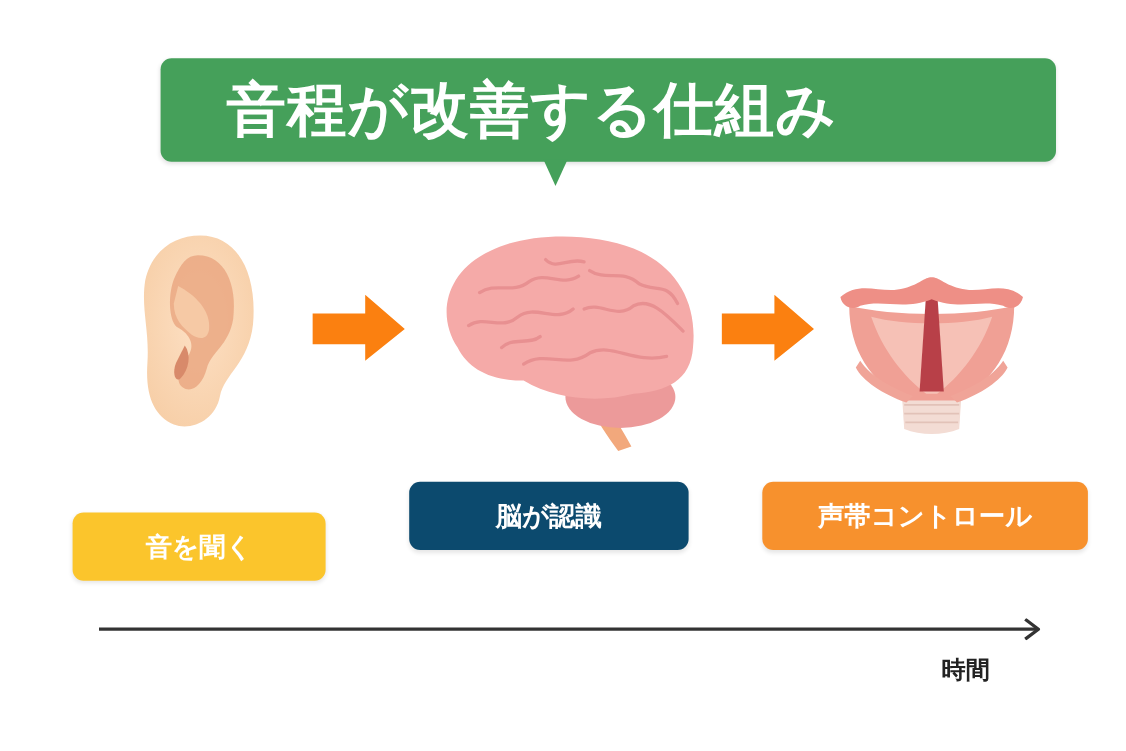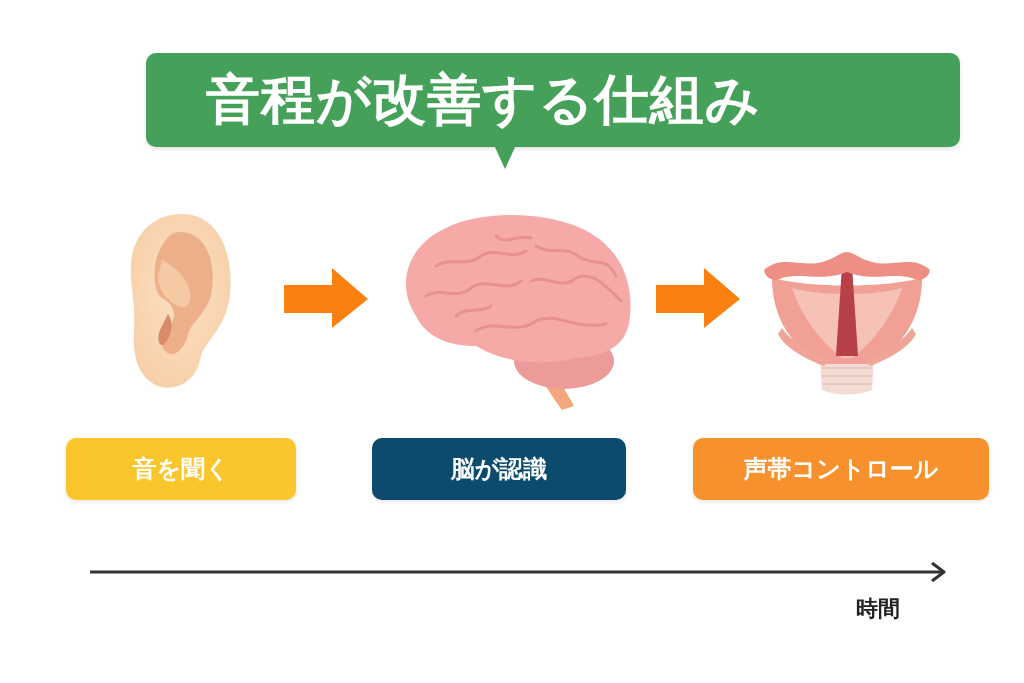--- a/index.html
+++ b/index.html
@@ -70,21 +70,21 @@
       <line x1="61" y1="136" x2="109" y2="136"></line>
     </g>
   <path d="M10 30 C10 70 30 100 62 116 L108 116 C140 100 160 70 160 30 C120 40 50 40 10 30Z" fill="#f0a095"></path>
   <path d="M30 40 C40 70 60 95 80 110 L90 110 C110 95 130 70 140 40 C110 48 60 48 30 40Z" fill="#f6c1b6"></path>
   <path d="M80 18 L90 18 L96 108 L74 108Z" fill="#b84048"></path>
   <path d="M2 22 C20 6 40 20 60 14 C75 10 78 4 85 4 C92 4 95 10 110 14 C130 20 150 6 168 22 C166 32 156 34 150 30 C130 24 110 34 85 24 C60 34 40 24 20 30 C14 34 4 32 2 22Z" fill="#ee8f86"></path>
   <path d="M20 80 C30 95 50 105 68 112 L62 118 C40 110 22 98 16 86Z" fill="#f0a498"></path>
   <path d="M150 80 C140 95 120 105 102 112 L108 118 C130 110 148 98 154 86Z" fill="#f0a498"></path>
 </svg>
 
-<div class="label-box" style="left:66px;width:230px;background:#fbc52c;">
+<div class="label-box" style="left:66px;width:230px;background:#fbc52c;margin-top:28px;">
   <span>音を聞く</span>
 </div>
 <div class="label-box" style="left:372px;width:254px;background:#0c4a6e;">
   <span>脳が認識</span>
 </div>
 <div class="label-box" style="left:693px;width:296px;background:#f7912d;">
   <span>声帯コントロール</span>
 </div>
 
 <svg class="timeline" viewBox="0 0 860 20">

